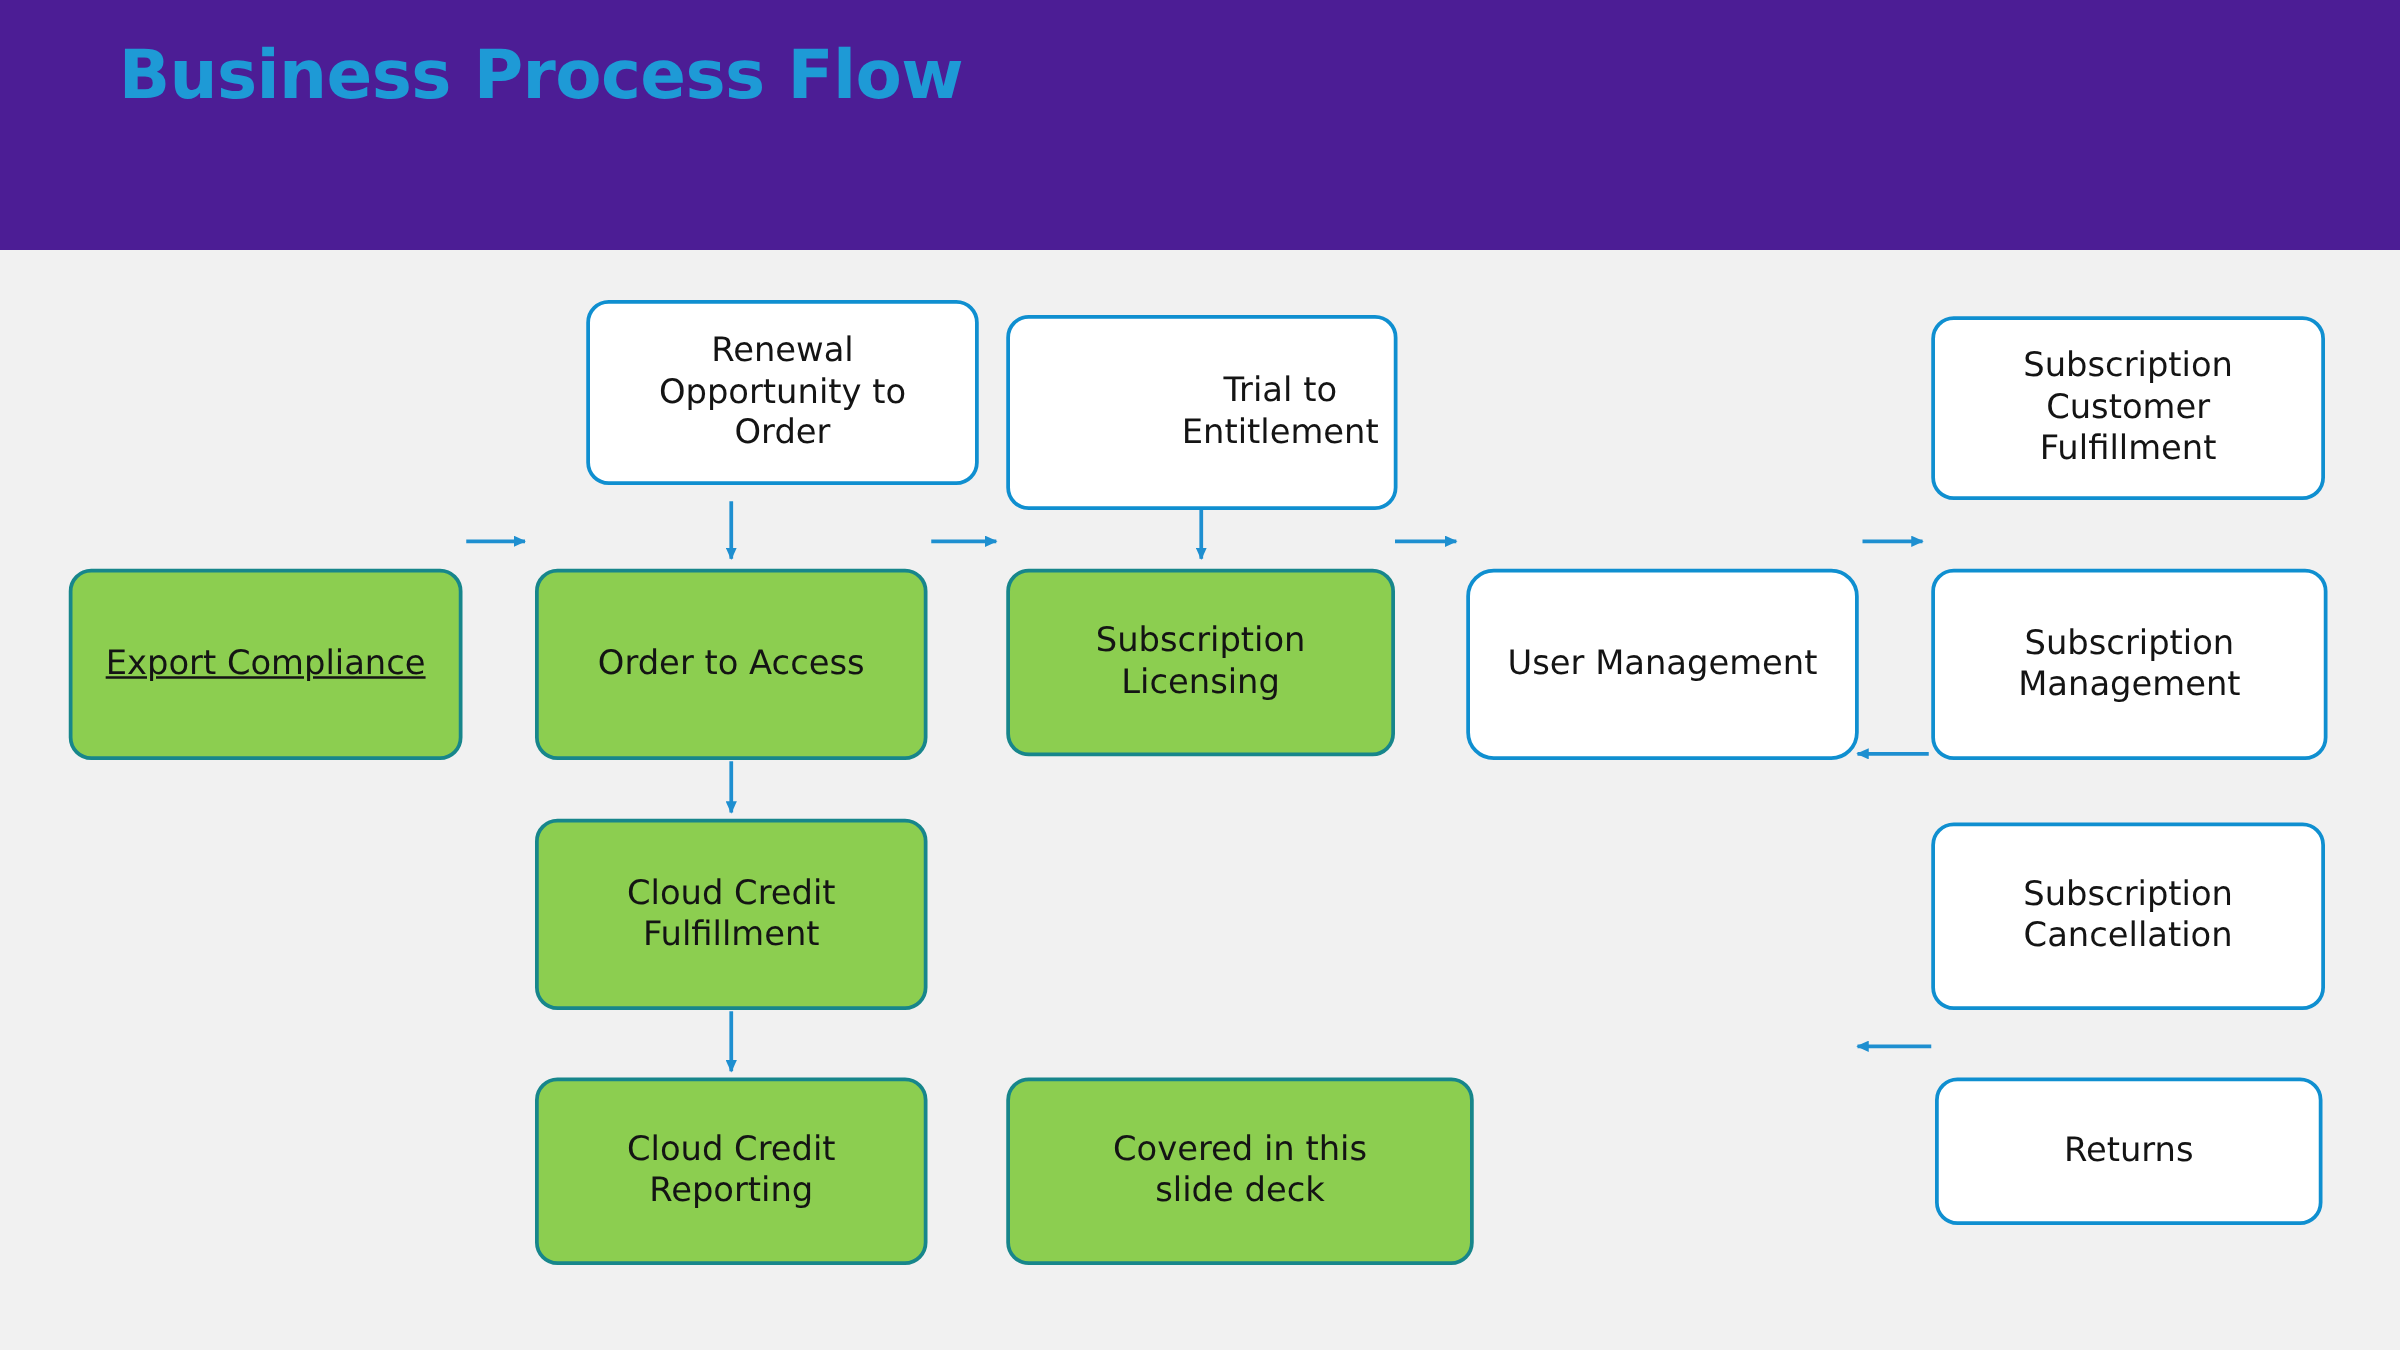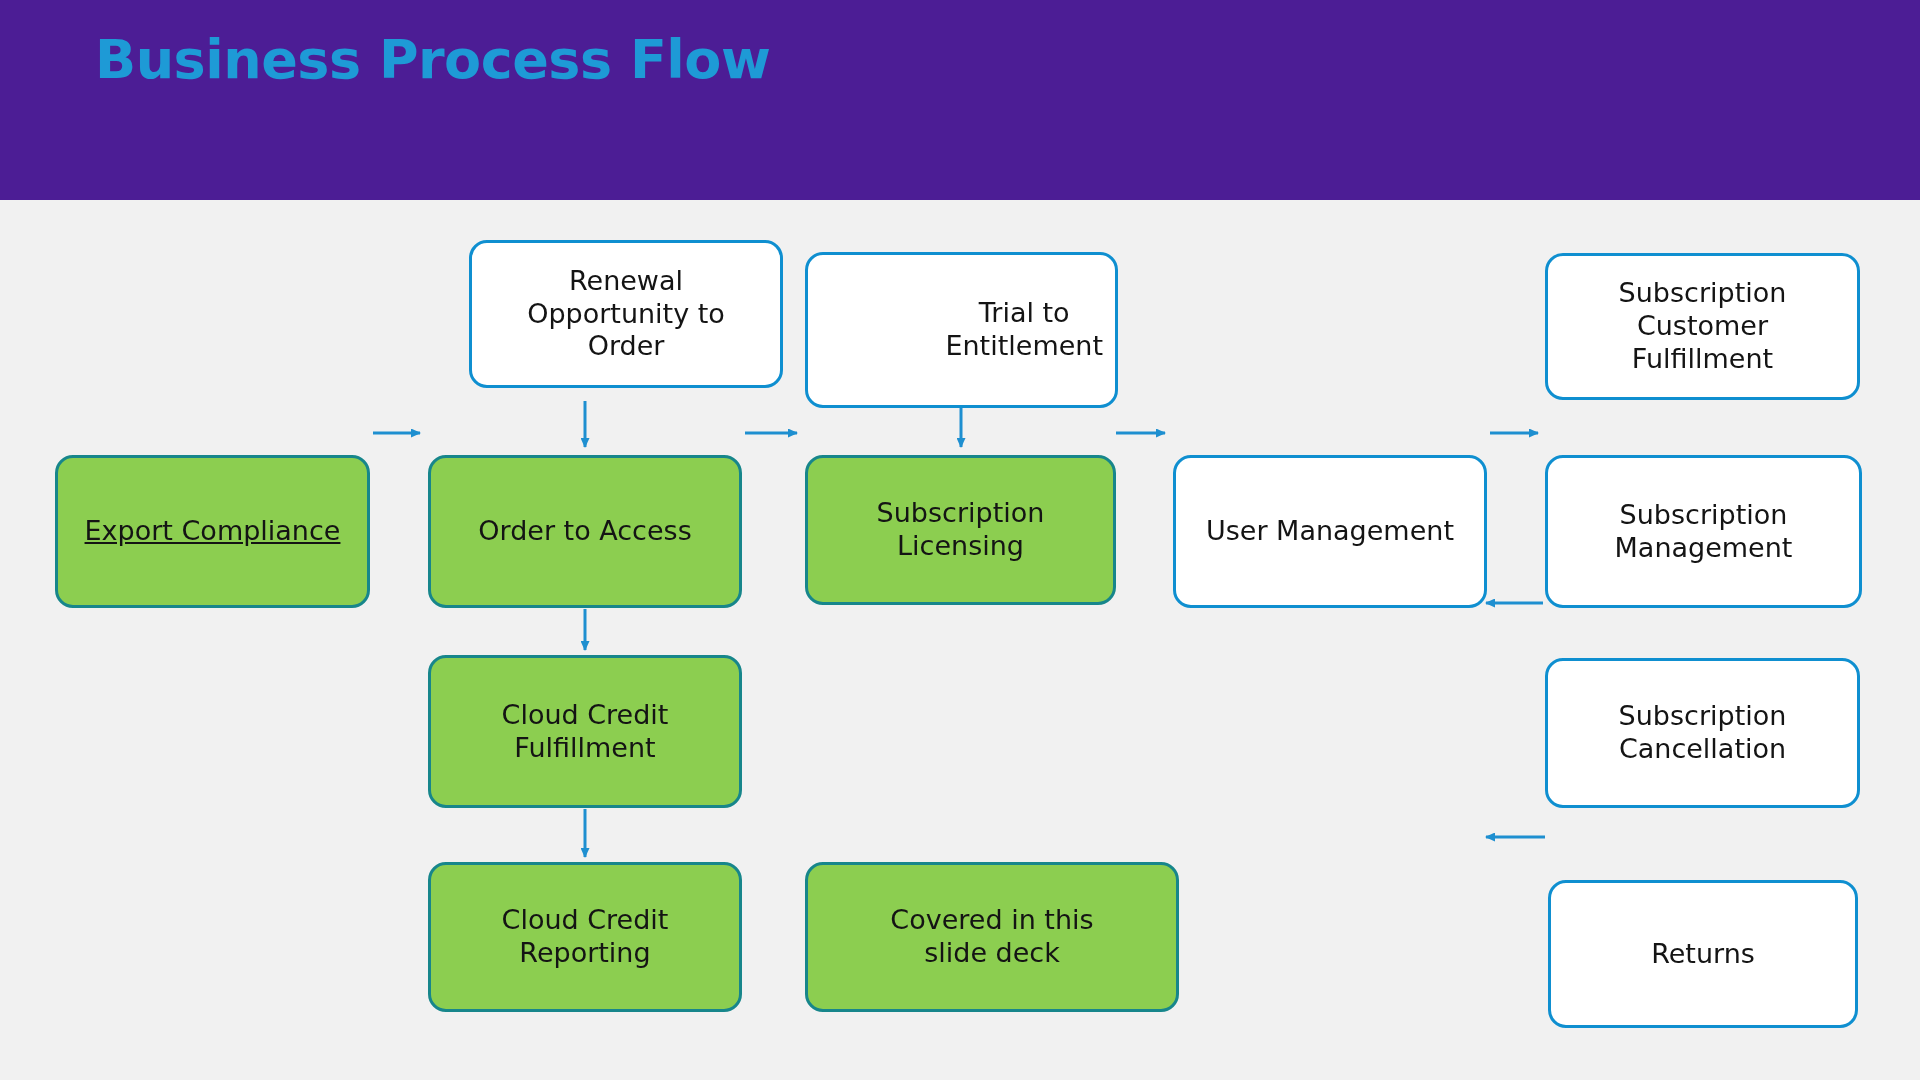--- a/index.html
+++ b/index.html
@@ -168,38 +168,38 @@
     <div class="node green" style="left:805px; top:255px; width:311px; height:150px;">
       <span class="node-label">Subscription
 Licensing</span>
     </div>
 
     <div class="node green" style="left:805px; top:662px; width:374px; height:150px;">
       <span class="node-label">Covered in this
 slide deck</span>
     </div>
 
-    <div class="node white" style="left:1173px; top:255px; width:314px; height:153px;">
+    <div class="node white" style="left:1173px; top:255px; width:314px; height:153px;border-radius:22px;">
       <span class="node-label">User Management</span>
     </div>
 
     <div class="node white" style="left:1545px; top:53px; width:315px; height:147px;">
       <span class="node-label">Subscription
 Customer
 Fulfillment</span>
     </div>
 
     <div class="node white" style="left:1545px; top:255px; width:317px; height:153px;">
       <span class="node-label">Subscription
 Management</span>
     </div>
 
     <div class="node white" style="left:1545px; top:458px; width:315px; height:150px;">
       <span class="node-label">Subscription
 Cancellation</span>
     </div>
 
-    <div class="node white" style="left:1548px; top:662px; width:310px; height:148px;margin-top:18px;">
+    <div class="node white" style="left:1548px; top:662px; width:310px; height:118px;">
       <span class="node-label">Returns</span>
     </div>
 
   </div>
 </div>
 
 </body></html>

